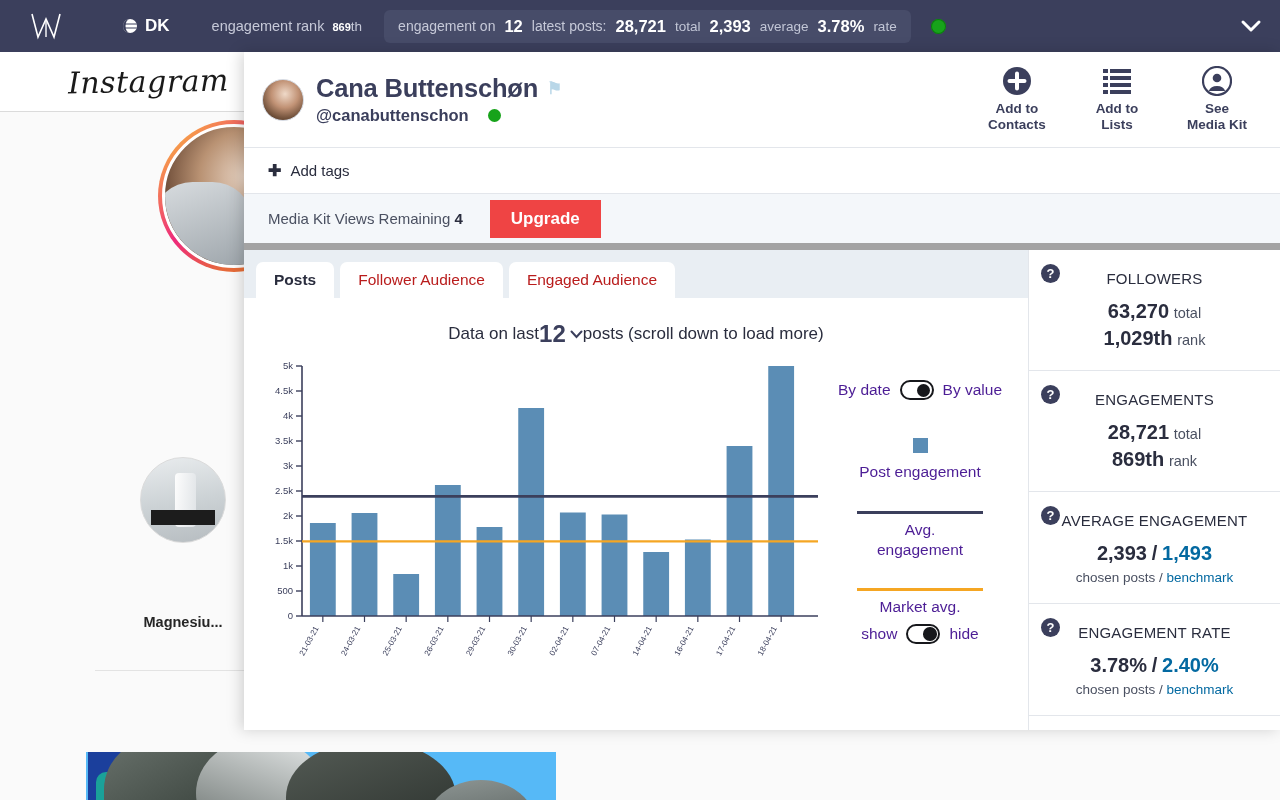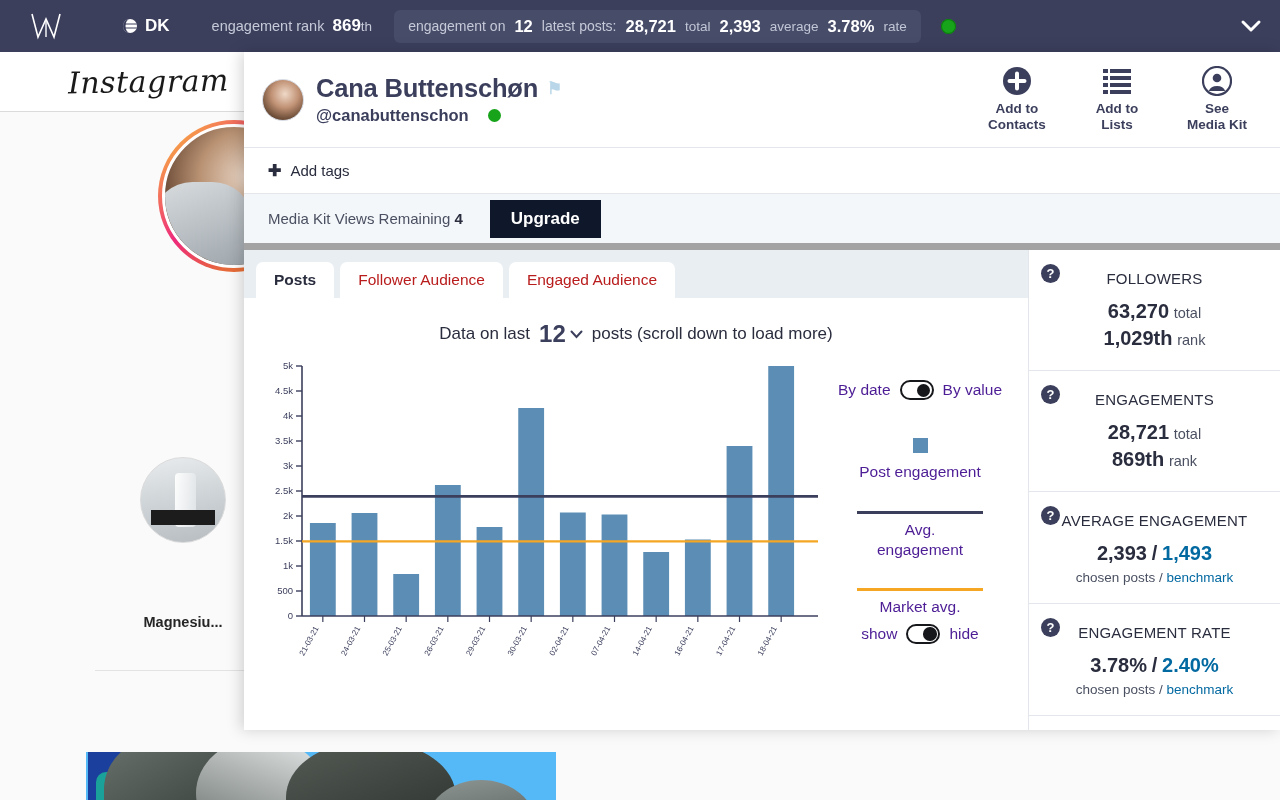--- a/index.html
+++ b/index.html
@@ -23,21 +23,21 @@
   }
   .logo-w svg { display:block; }
   .country {
     display:flex; align-items:center; gap:7px; margin-left:30px;
     color:#fff; font-weight:bold; font-size:17px;
   }
   .globe-ic { width:16px; height:16px; }
   .eng-rank {
     margin-left:42px; color:#c6c9d8; font-size:14.5px; white-space:nowrap;
   }
-  .eng-rank b { color:#fff; font-size:17px; font-weight:bold; }
+  .eng-rank b { color:#fff; font-size:11px; font-weight:bold; }
   .eng-rank .suffix { color:#c6c9d8; font-size:13.5px; }
   .eng-pill {
     margin-left:22px; background:#474c69; border-radius:6px;
     padding:7px 14px; display:flex; align-items:center; gap:9px;
     color:#c6c9d8; font-size:14px; white-space:nowrap;
   }
   .eng-pill b { color:#fff; font-size:16.5px; font-weight:bold; }
   .eng-pill .unit { color:#c2c6d6; font-size:13.5px; }
   .status-dot-top {
     margin-left:20px; width:15px; height:15px; border-radius:50%;
@@ -169,40 +169,40 @@
   }
   .plus-ic { font-size:16px; font-weight:bold; }
 
   .upgrade-row {
     height:56px; background:#f4f7fa; display:flex; align-items:center;
     padding-left:24px; gap:27px; flex:none; border-bottom:7px solid #a3a3a3;
   }
   .mk-views { font-size:15px; color:#4a5061; }
   .mk-views b { color:#2a2d3e; }
   .upgrade-btn {
-    background:#0f172a; color:#fff; border:none; font-size:17px; font-weight:bold;
+    background:#ef4444; color:#fff; border:none; font-size:17px; font-weight:bold;
     padding:9px 21px; cursor:pointer; font-family:"Liberation Sans", sans-serif;
   }
 
   .body-wrap { flex:1; display:flex; min-height:0; }
   .left-col { flex:1; display:flex; flex-direction:column; min-width:0; background:#fff; }
 
   .tabs {
     height:48px; background:#e9eef3; display:flex; align-items:flex-end;
     padding-left:12px; gap:6px; flex:none;
   }
   .tab {
     background:#fff; border-radius:7px 7px 0 0; padding:10px 18px 11px;
     font-size:15.5px; color:#b91c1c; cursor:pointer; line-height:1;
   }
   .tab.active { font-weight:bold; color:#2a2d3e; }
 
   .chart-zone { flex:1; position:relative; padding-top:14px; }
   .data-line {
-    display:flex; align-items:center; justify-content:center; gap:9px;
+    display:flex; align-items:center; justify-content:center; 
     font-size:17px; color:#2a2d3e; padding:8px 0 6px 0;
   }
   .count-sel {
     display:flex; align-items:center; gap:4px; font-size:24px; font-weight:bold;
     color:#3b3f5c; cursor:pointer;
   }
   .count-sel .cv { font-size:14px; }
 
   .chart-row { display:flex; padding-left:6px; }
   .chart-svg-wrap { flex:none; }

